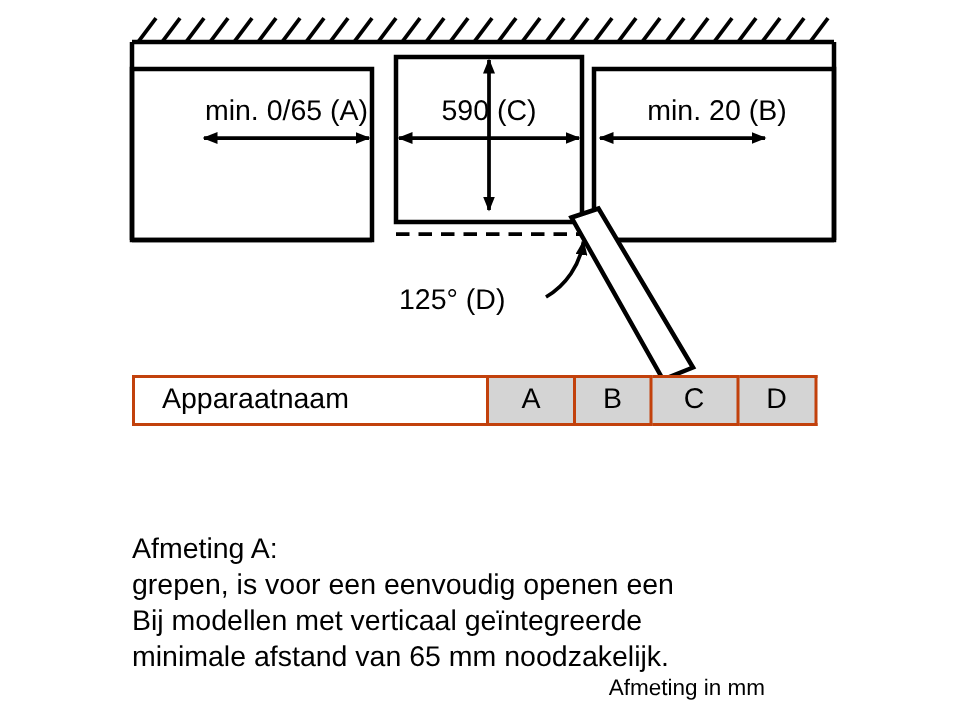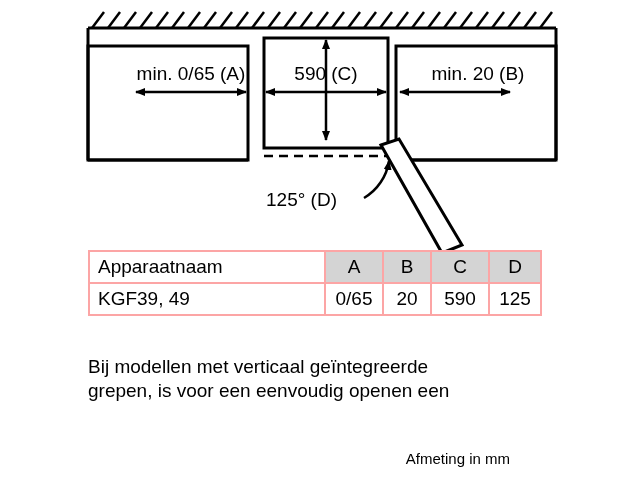--- a/index.html
+++ b/index.html
@@ -33,22 +33,22 @@
   
   #spec-table {
     position: absolute;
     left: 88px;
     top: 250px;
     border-collapse: collapse;
     font-family: "Liberation Sans", sans-serif;
     font-size: 19px;
   }
   #spec-table td, #spec-table th {
-    border: 2px solid #fca5a5;
-    padding: 4px 8px;
+    border: 2px solid #c2410c;
+    padding: 4px 18px;
     text-align: left;
     font-weight: normal;
     height: 27px;
     box-sizing: border-box;
   }
   #spec-table thead th {
     background: #d4d4d4;
   }
   #spec-table thead th.name-col {
     background: #ffffff;
@@ -180,30 +180,25 @@
     <thead>
       <tr>
         <th class="name-col">Apparaatnaam</th>
         <th class="num col-a">A</th>
         <th class="num col-b">B</th>
         <th class="num col-c">C</th>
         <th class="num col-d">D</th>
       </tr>
     </thead>
     <tbody>
-      <tr>
-        <td>KGF39, 49</td>
-        <td class="num">0/65</td>
-        <td class="num">20</td>
-        <td class="num">590</td>
-        <td class="num">125</td>
-      </tr>
     </tbody>
   </table>
 
   <div id="notes">
+    <div>Afmeting A:</div>
+    <div>grepen, is voor een eenvoudig openen een</div>
     <div>Bij modellen met verticaal geïntegreerde</div>
-    <div>grepen, is voor een eenvoudig openen een</div>
+    <div>minimale afstand van 65 mm noodzakelijk.</div>
   </div>
 
   <div id="footnote">Afmeting in mm</div>
 
 </div>
 
 </body></html>

